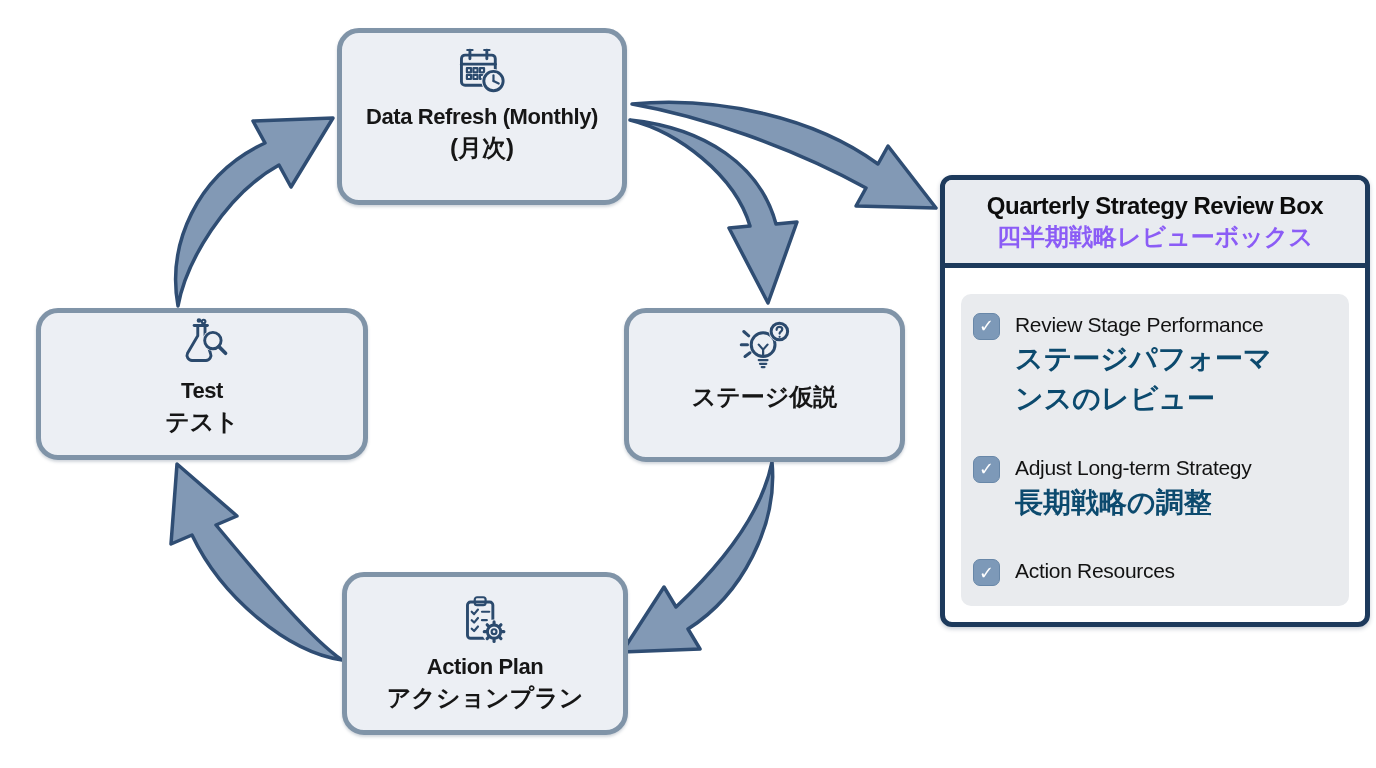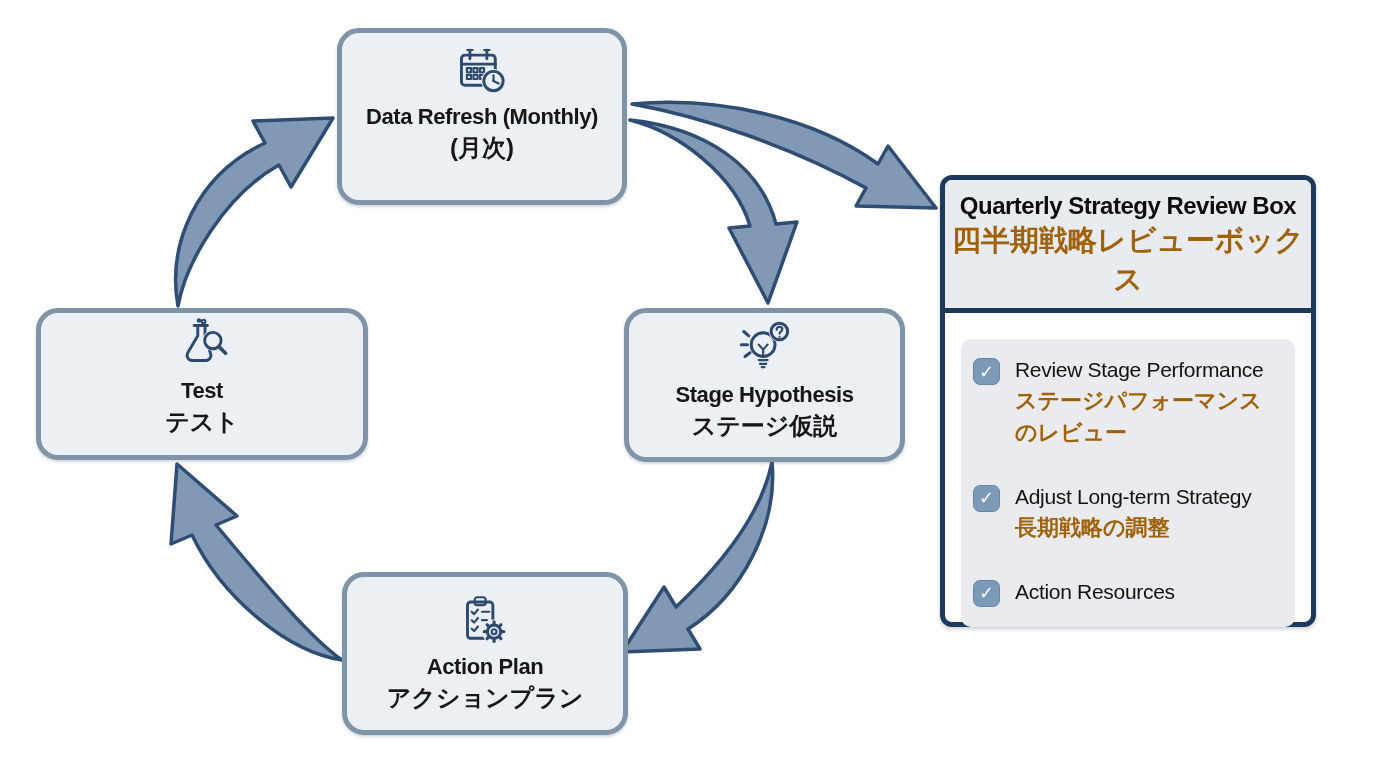--- a/index.html
+++ b/index.html
@@ -17,38 +17,38 @@
           box-shadow:0 2px 3px rgba(70,90,115,.25); }
   .node .en { font-size:22px; font-weight:700; letter-spacing:-0.4px; line-height:1.3; color:#161616; }
   .node .ja { font-size:24px; font-weight:700; line-height:1.35; color:#161616; }
   .node svg.icon { display:block; margin-bottom:2px; }
   #node-data-refresh { left:337px; top:28px;  width:290px; height:177px; padding-top:10px; }
   #node-test         { left:36px;  top:308px; width:332px; height:152px; padding-top:4px; }
   #node-stage        { left:624px; top:308px; width:281px; height:154px; padding-top:6px; }
   #node-action       { left:342px; top:572px; width:286px; height:163px; padding-top:16px; }
 
   
-  .panel { position:absolute; left:940px; top:175px; width:376px; height:452px;
+  .panel { position:absolute; left:940px; top:175px; width:430px; height:452px;
            background:#ffffff; border:5px solid #1d3a5c; border-radius:12px;
            box-shadow:0 2px 4px rgba(40,60,90,.25); }
   .panel-header { background:#e8ebf0; border-bottom:5px solid #1d3a5c;
                   border-radius:7px 7px 0 0; padding:10px 4px 9px 4px; text-align:center; }
   .pt-en { font-size:24px; font-weight:700; letter-spacing:-0.5px; line-height:1.3; color:#0d0d0d; }
-  .pt-ja { font-size:29px; font-weight:700; line-height:1.35; color:#a16207; }
+  .pt-ja { font-size:24px; font-weight:700; line-height:1.35; color:#8b5cf6; }
   .panel-body { padding:26px 16px 16px 16px; }
   .checklist { background:#e9ebee; border-radius:10px; padding:16px 12px 20px 12px; }
   .check-item { display:flex; gap:15px; align-items:flex-start; }
   .check-item + .check-item { margin-top:34px; }
   .checkbox { flex:0 0 auto; width:27px; height:27px; margin-top:3px; background:#7d99b8;
               border:1px solid #6887a8; border-radius:7px; display:flex;
               align-items:center; justify-content:center; cursor:pointer; }
   .checkbox .check { color:#ffffff; font-size:18px; font-weight:700; line-height:1; }
   .check-text { max-width:285px; }
   .ci-en { font-size:21px; font-weight:400; letter-spacing:-0.3px; line-height:1.42; color:#121212; }
-  .ci-ja { font-size:22px; font-weight:600; line-height:1.42; color:#a16207; }
+  .ci-ja { font-size:28px; font-weight:600; line-height:1.42; color:#0c4a6e; }
 
   
   .icon .ln { fill:none; stroke:#2b4a6d; stroke-width:2.4; stroke-linecap:round; stroke-linejoin:round; }
   .icon .thin { stroke-width:1.8; }
   .icon .back { fill:#eceff4; stroke:none; }
   .icon .dot { fill:#2b4a6d; stroke:none; }
 </style>
 </head>
 <body>
 
@@ -105,21 +105,20 @@
       <line class="ln" x1="5" y1="20.5" x2="10" y2="20.5"></line>
       <line class="ln" x1="8" y1="30" x2="12" y2="27"></line>
       <circle class="ln" cx="22.5" cy="20.5" r="9.5"></circle>
       <path class="ln thin" d="M22.5 29.5 v-5 M22.5 24.5 l-3.5 -4 M22.5 24.5 l3.5 -4"></path>
       <path class="ln thin" d="M19 32.8 h7 M20 35.8 h5 M21.4 38.4 h2.2"></path>
       <circle class="back" cx="35.5" cy="10" r="8.4"></circle>
       <circle class="ln" cx="35.5" cy="10" r="6.6"></circle>
       <path class="ln thin" d="M33.3 8.6 c0 -1.5 1 -2.4 2.3 -2.4 c1.2 0 2.2 0.8 2.2 2 c0 1.9 -2.1 1.8 -2.1 3.4"></path>
       <circle class="dot" cx="35.7" cy="14.2" r="0.9"></circle>
     </svg>
-    <div class="en">Stage Hypothesis</div>
     <div class="ja">ステージ仮説</div>
   </div>
 
   <div class="node" id="node-action">
     <svg class="icon" width="58" height="58" viewBox="0 0 48 48">
       <rect class="ln" x="9.5" y="7.5" width="21" height="30" rx="2.5"></rect>
       <rect class="ln thin" x="15.5" y="3.5" width="9" height="6.5" rx="2"></rect>
       <path class="ln thin" d="M13 15.5 l2 2 l3.2 -3.8"></path>
       <path class="ln thin" d="M13 22.5 l2 2 l3.2 -3.8"></path>
       <path class="ln thin" d="M13 29.5 l2 2 l3.2 -3.8"></path>

